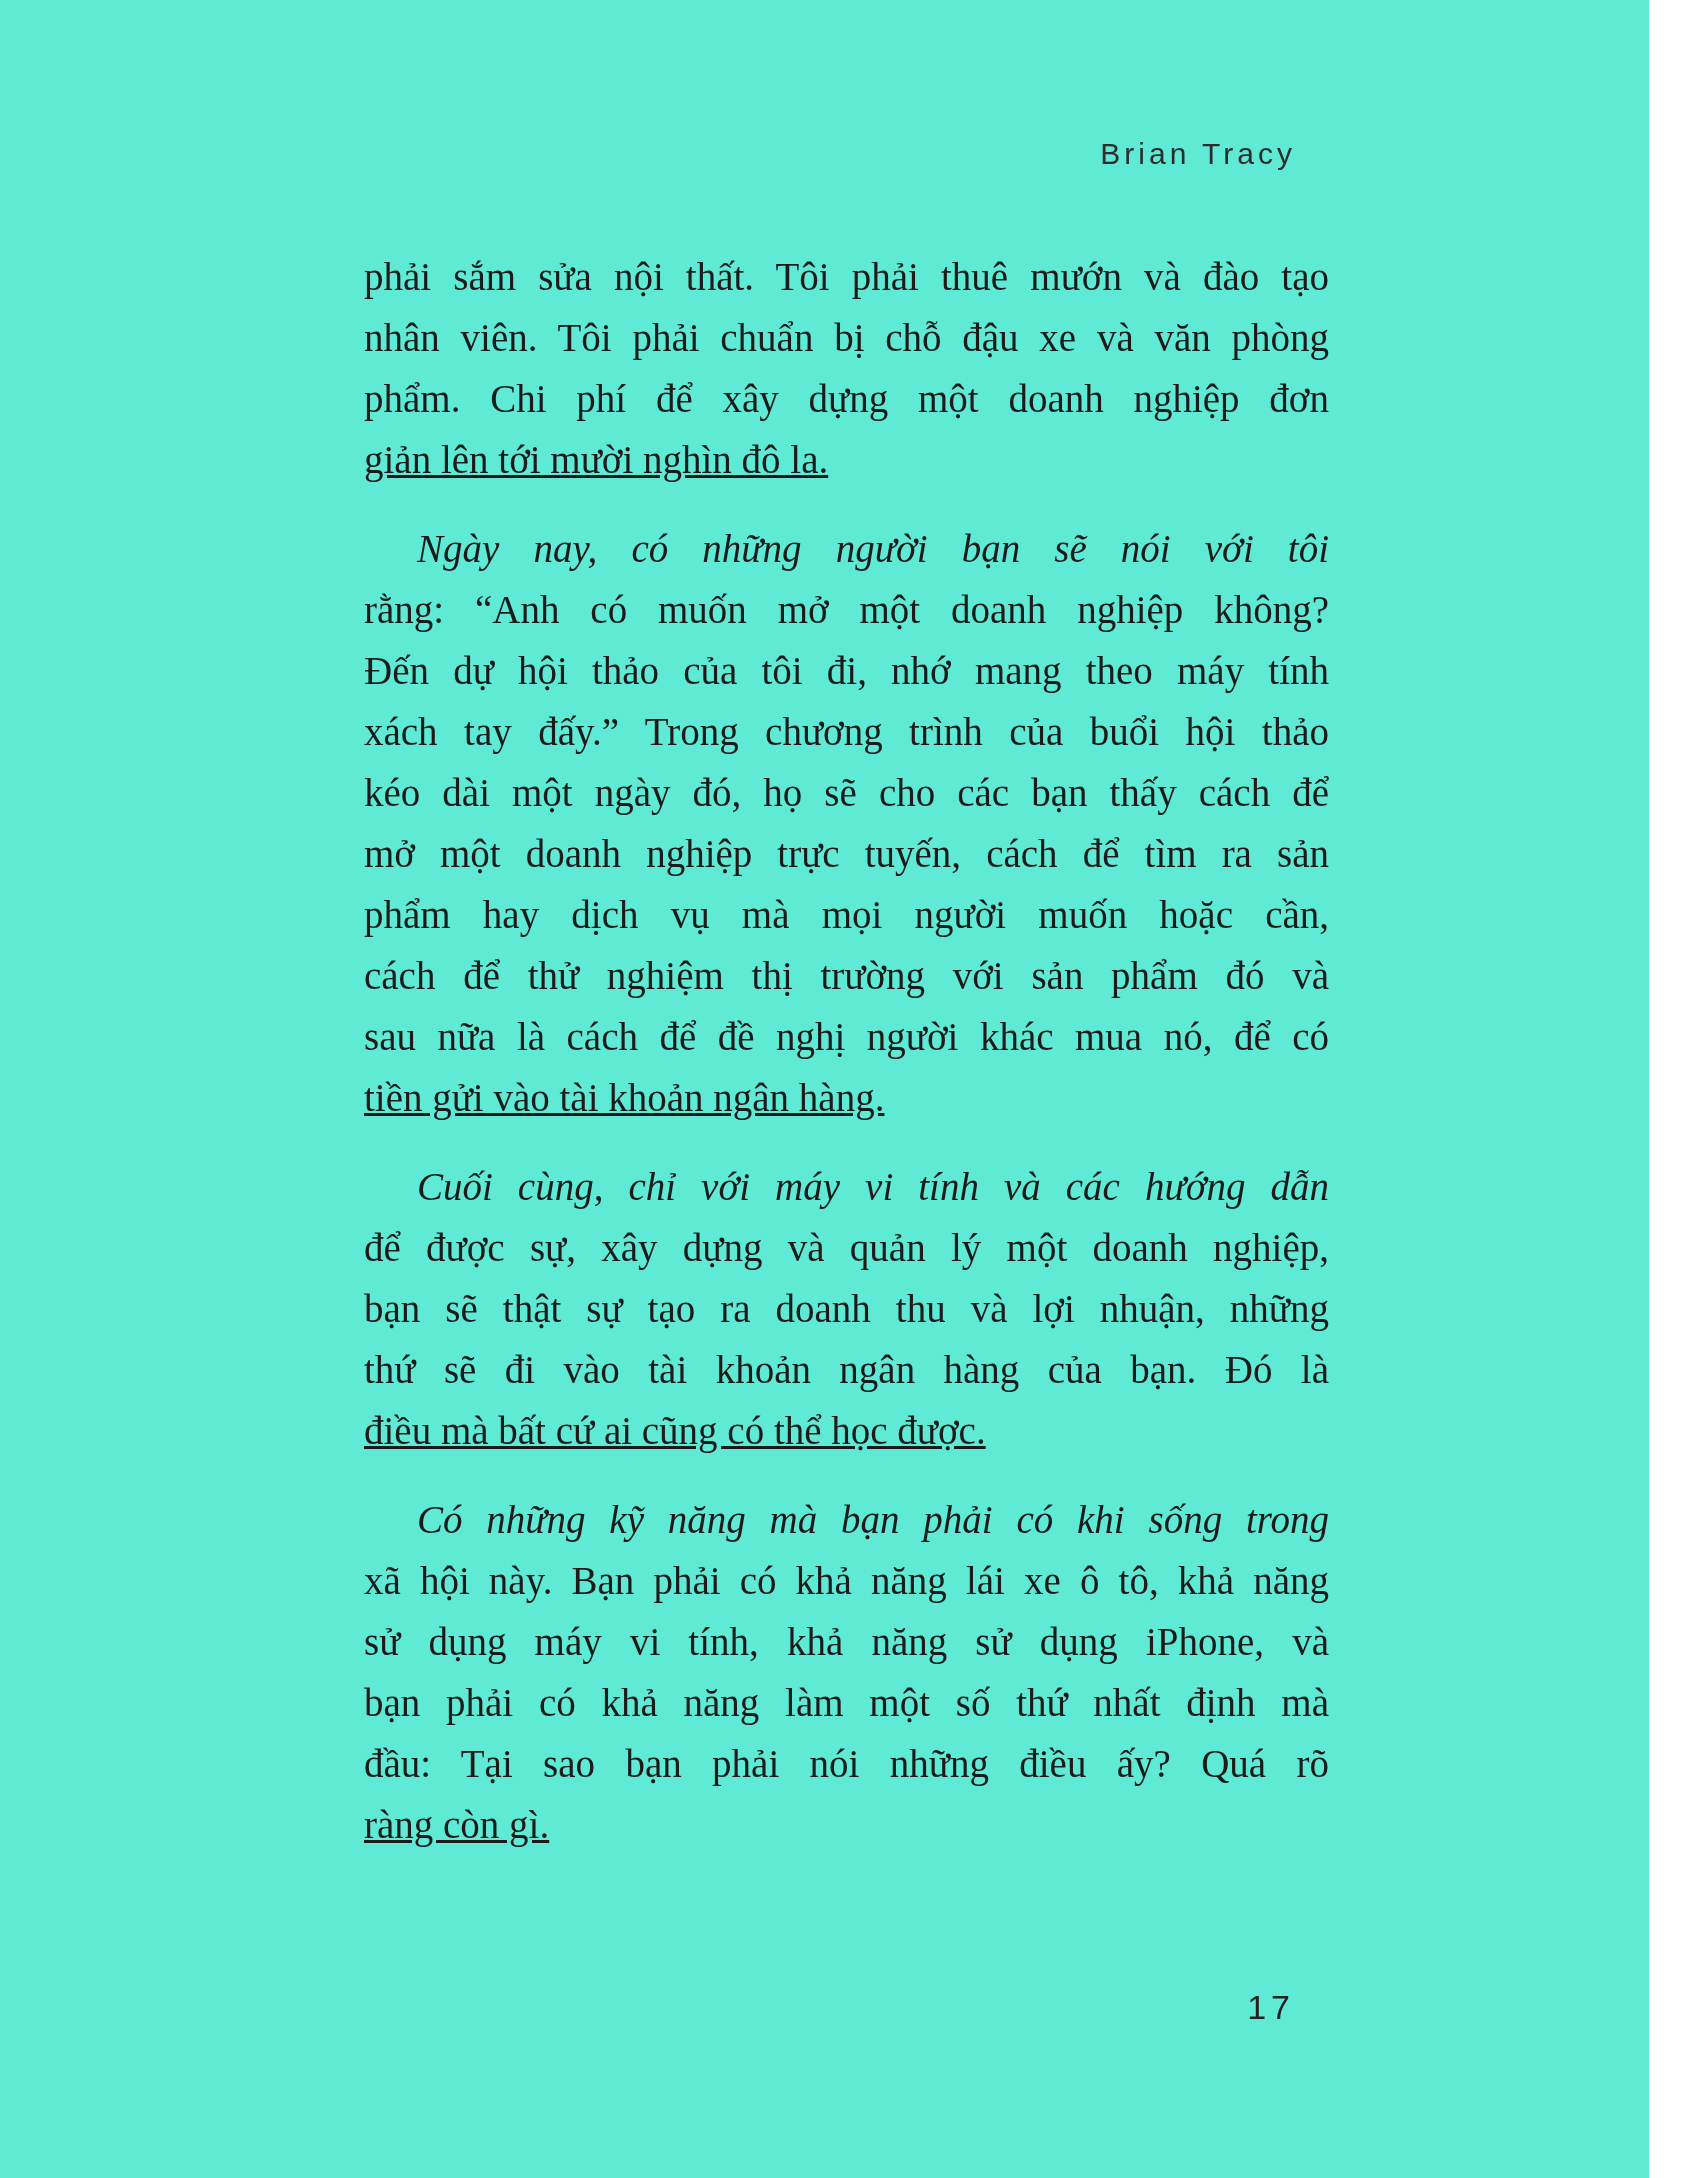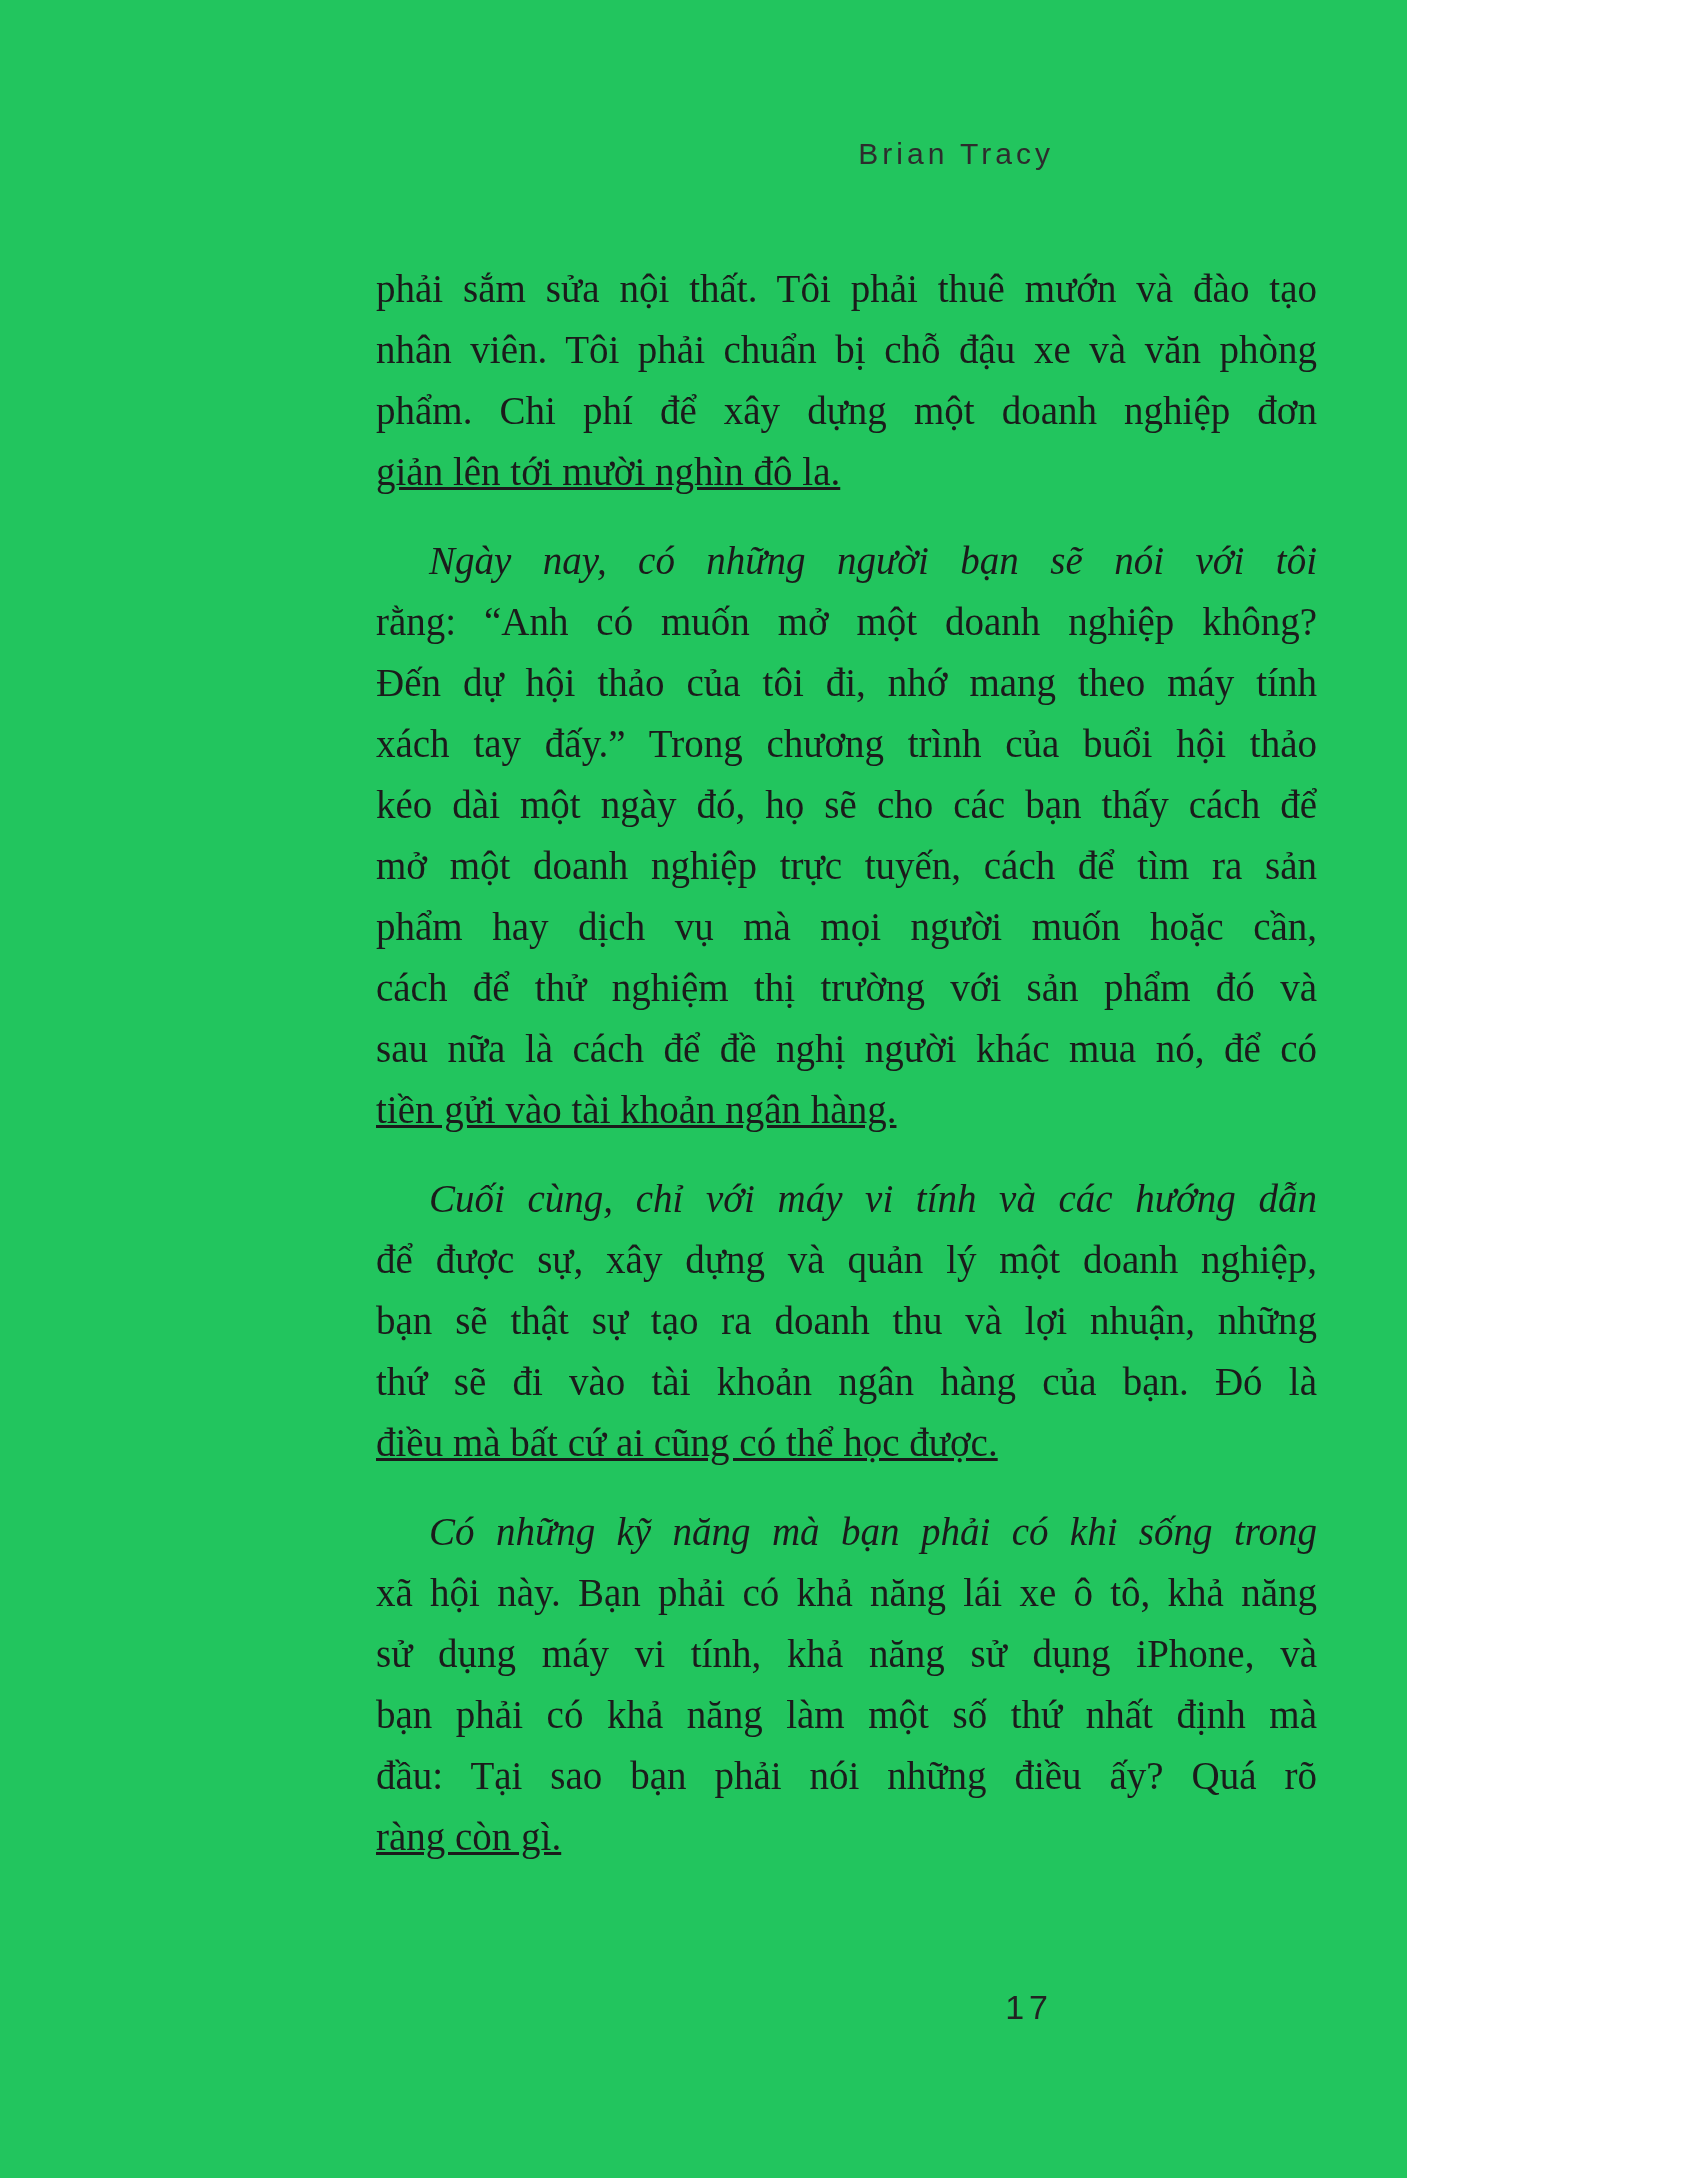--- a/index.html
+++ b/index.html
@@ -2,23 +2,23 @@
 <html><head>
 <meta charset="utf-8">
 <style>
   html, body {
     margin: 0;
     padding: 0;
     background: #ffffff;
   }
   .page {
     position: relative;
-    width: 1407px;
+    width: 1649px;
     height: 2178px;
-    background: #22c55e;
+    background: #5eead4;
     overflow: hidden;
     font-family: "Liberation Serif", serif;
   }
   .running-header {
     position: absolute;
     top: 137px;
     right: 353px;
     font-family: "Liberation Sans", sans-serif;
     font-size: 30px;
     font-weight: 500;
@@ -28,21 +28,21 @@
   }
   .text-block {
     position: absolute;
     left: 364px;
     top: 246px;
     width: 965px;
     color: #1b1b1b;
     font-size: 39px;
     line-height: 61px;
   }
-  .paragraph { margin: 12px; }
+  .paragraph { margin: 0; }
   .paragraph + .paragraph { margin-top: 28px; }
   .line {
     text-align: justify;
     text-align-last: justify;
   }
   .line.first-indented {
     text-indent: 53px;
     font-style: italic;
   }
   .line.last {

